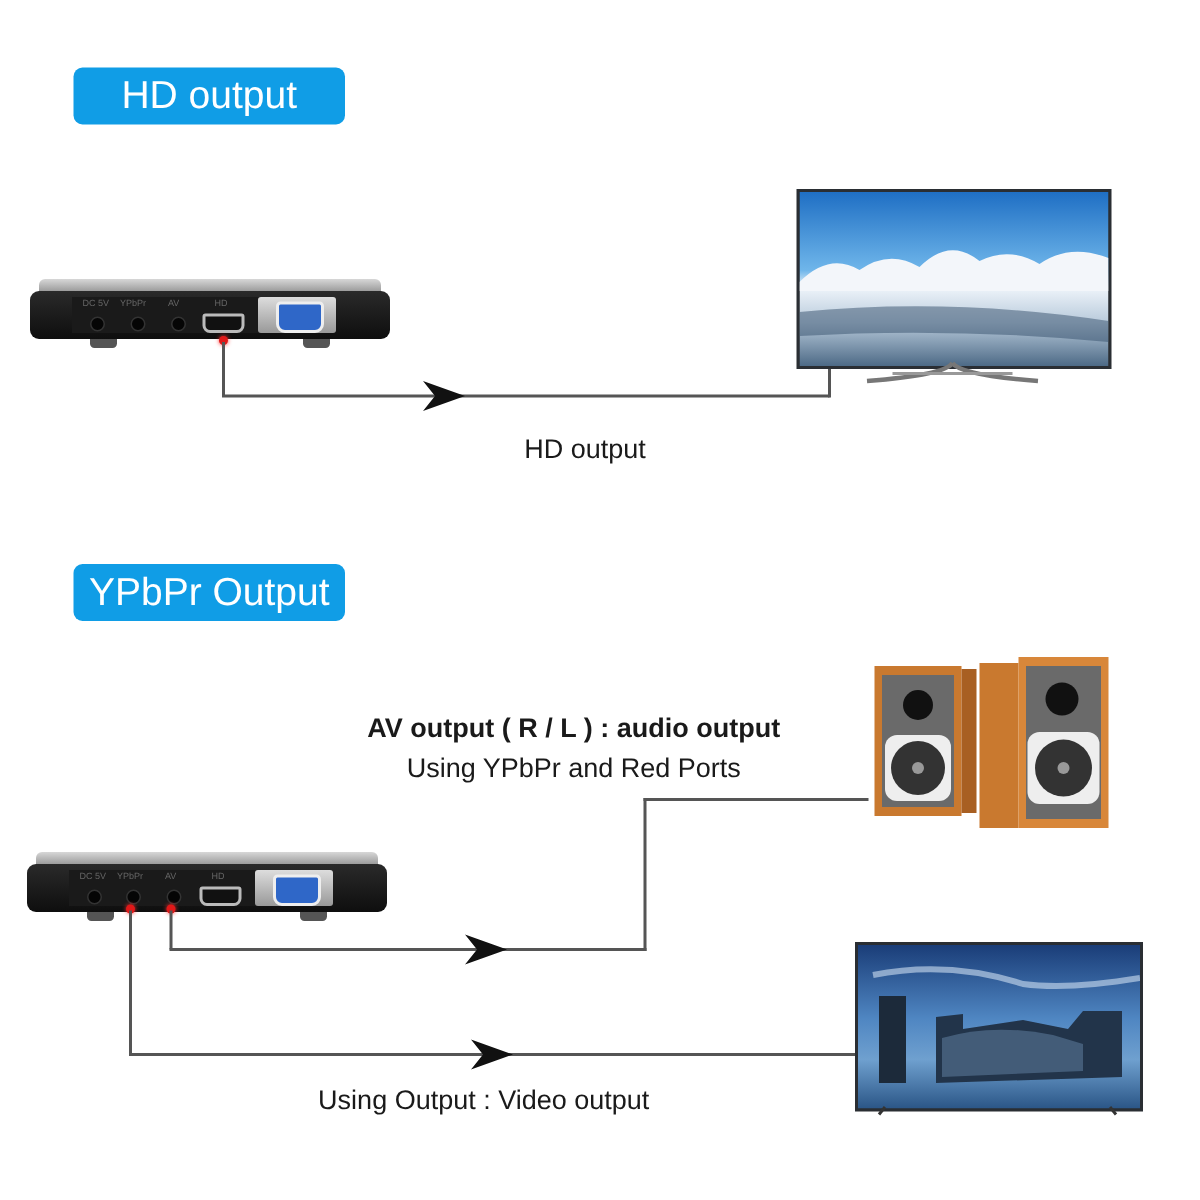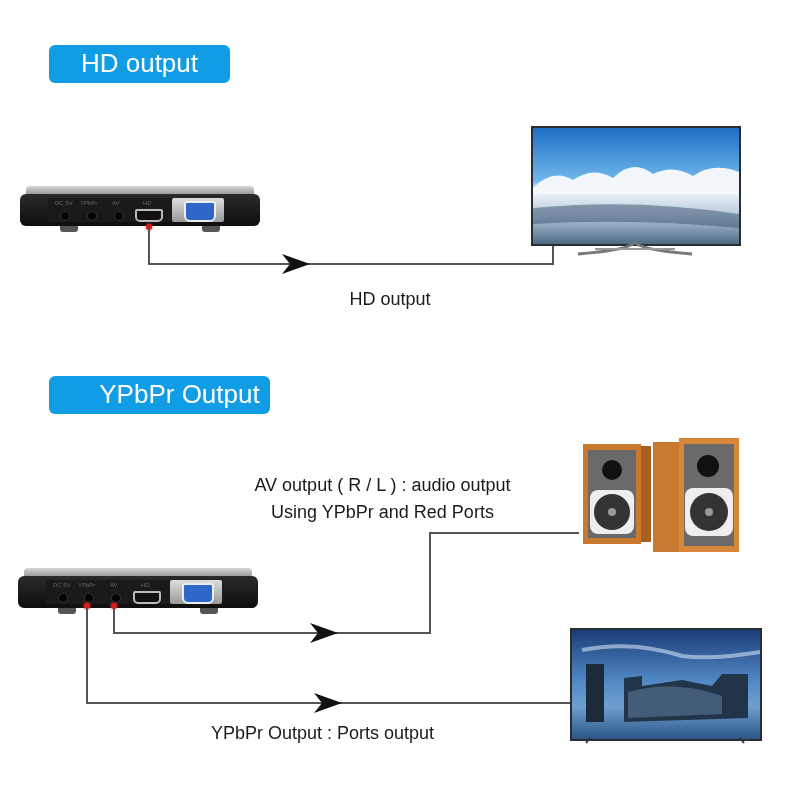--- a/index.html
+++ b/index.html
@@ -68,23 +68,23 @@
     <rect width="206" height="116" fill="url(#sky1)"></rect>
     <path d="M0,60 Q20,40 40,52 Q60,38 80,50 Q100,30 120,46 Q140,36 160,48 Q180,34 206,44 L206,66 L0,66 Z" fill="#f3f6fa"></path>
     <path d="M0,80 Q100,70 206,86 L206,100 Q100,90 0,96 Z" fill="#35506b" opacity="0.5"></path>
   </svg>
 </div>
 <svg class="abs" style="left:570px; top:240px;" width="130" height="20">
   <path d="M65,2 Q60,10 8,14 M65,2 Q70,10 122,14" stroke="#777" stroke-width="3" fill="none"></path>
   <line x1="25" y1="9" x2="105" y2="9" stroke="#999" stroke-width="2"></line>
 </svg>
 
-<div class="badge" style="left:49px; top:376px; width:181px; height:38px;padding-left:40px;">YPbPr Output</div>
+<div class="badge" style="left:49px; top:376px; width:181px; height:38px;">YPbPr Output</div>
 
-<div class="caption" style="left:230px; top:475px; width:305px;">AV output ( R / L ) : audio output</div>
+<div class="caption" style="left:230px; top:475px; width:305px;font-weight:bold;">AV output ( R / L ) : audio output</div>
 <div class="caption" style="left:230px; top:502px; width:305px;">Using YPbPr and Red Ports</div>
 
 <div class="device" style="left:18px; top:568px; width:240px; height:46px;">
   <div class="top"></div>
   <div class="body"></div>
   <div class="panel"></div>
   <div class="foot" style="left:40px;"></div>
   <div class="foot" style="right:40px;"></div>
   <span class="plabel" style="left:35px; top:14px;">DC 5V</span>
   <span class="plabel" style="left:60px; top:14px;">YPbPr</span>
@@ -109,21 +109,21 @@
 <svg class="abs" style="left:308px; top:621px;" width="32" height="24">
   <polygon points="2,2 30,12 2,22 10,12" fill="#111"></polygon>
 </svg>
 
 <div class="wire" style="left:86px; top:607px; width:2px; height:96px;"></div>
 <div class="wire" style="left:86px; top:702px; width:484px; height:2px;"></div>
 <svg class="abs" style="left:312px; top:691px;" width="32" height="24">
   <polygon points="2,2 30,12 2,22 10,12" fill="#111"></polygon>
 </svg>
 
-<div class="caption" style="left:180px; top:723px; width:285px;">YPbPr Output : Ports output</div>
+<div class="caption" style="left:180px; top:723px; width:285px;">Using Output : Video output</div>
 
 <svg class="abs" style="left:578px; top:434px;" width="165" height="125">
 
   <rect x="5" y="10" width="58" height="100" fill="#c9792f"></rect>
   <rect x="63" y="12" width="10" height="96" fill="#a85f22"></rect>
   <rect x="10" y="16" width="48" height="88" fill="#6a6a6a"></rect>
   <circle cx="34" cy="36" r="10" fill="#111"></circle>
   <rect x="12" y="56" width="44" height="44" rx="8" fill="#eee"></rect>
   <circle cx="34" cy="78" r="18" fill="#333"></circle>
   <circle cx="34" cy="78" r="4" fill="#999"></circle>

